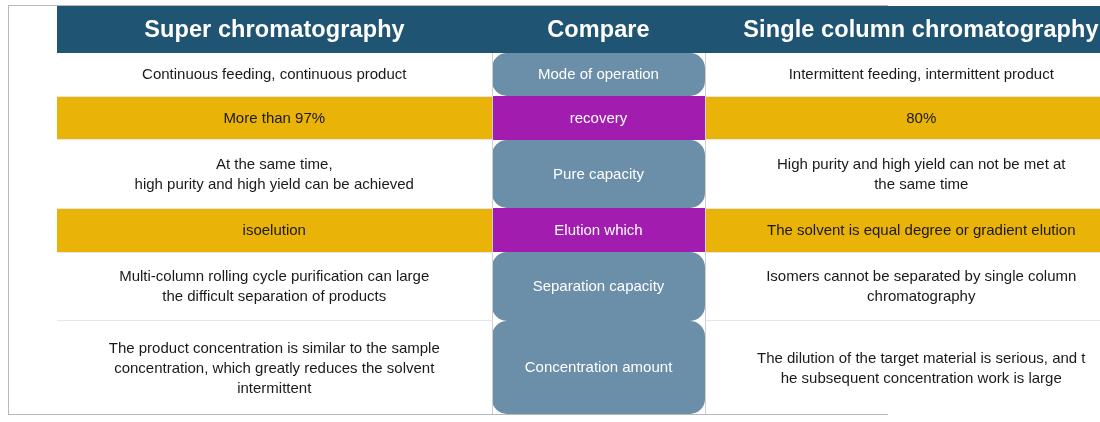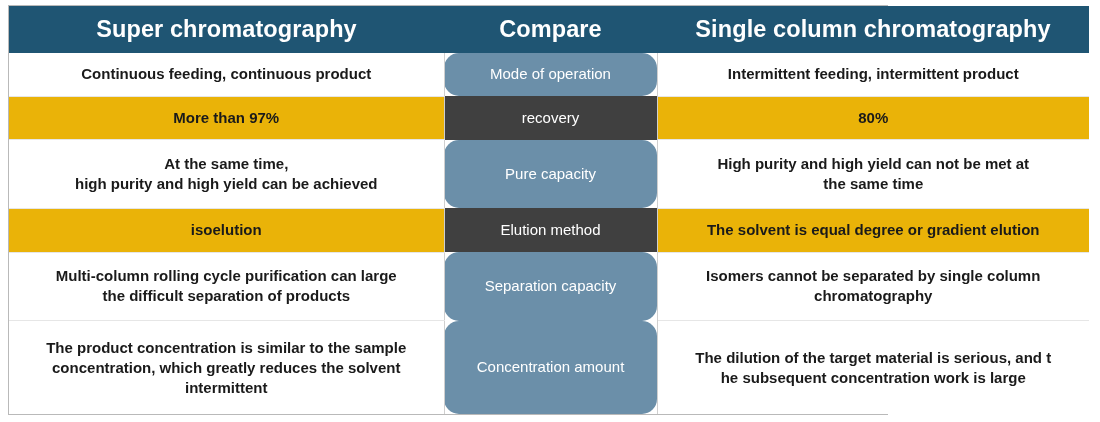--- a/index.html
+++ b/index.html
@@ -16,20 +16,21 @@
 
   .table-wrap {
     position: absolute;
     left: 8px;
     top: 5px;
     width: 880px;
     height: 410px;
     box-sizing: border-box;
     border: 1px solid #b9b9b9;
     background: #ffffff;
+    padding-left: 48px;
   }
 
   .cmp-table {
     width: 100%;
     height: 100%;
     border-collapse: collapse;
     table-layout: fixed;
   }
 
   
@@ -71,24 +72,24 @@
   tbody td.mid {
     color: #ffffff;
     font-size: 15px;
     padding: 7px 6px;
     border-top: none;
     border-bottom: none;
     border-left: 1px solid #cfcfcf;
     border-right: 1px solid #cfcfcf;
   }
   tbody td.mid.tone-dark  { background: #6b8fa9; border-radius: 15px; }
-  tbody td.mid.tone-light { background: #404040; }
+  tbody td.mid.tone-light { background: #a21caf; }
 
   .cell-text { display: block; }
-  .cell-text .ln { display: block; font-weight: bold; }
+  .cell-text .ln { display: block; }
 </style>
 </head>
 <body>
 
 <div class="table-wrap">
   <table class="cmp-table">
     <colgroup>
       <col class="col-left">
       <col class="col-mid">
       <col class="col-right">
@@ -141,21 +142,21 @@
               <span class="ln">the same time</span>
             </span>
           </td>
         </tr>
         <tr class="alt">
           <td class="side">
             <span class="cell-text">
               <span class="ln">isoelution</span>
             </span>
           </td>
-          <td class="mid tone-light">Elution method</td>
+          <td class="mid tone-light">Elution which</td>
           <td class="side">
             <span class="cell-text">
               <span class="ln">The solvent is equal degree or gradient elution</span>
             </span>
           </td>
         </tr>
         <tr>
           <td class="side">
             <span class="cell-text">
               <span class="ln">Multi-column rolling cycle purification can large</span>

